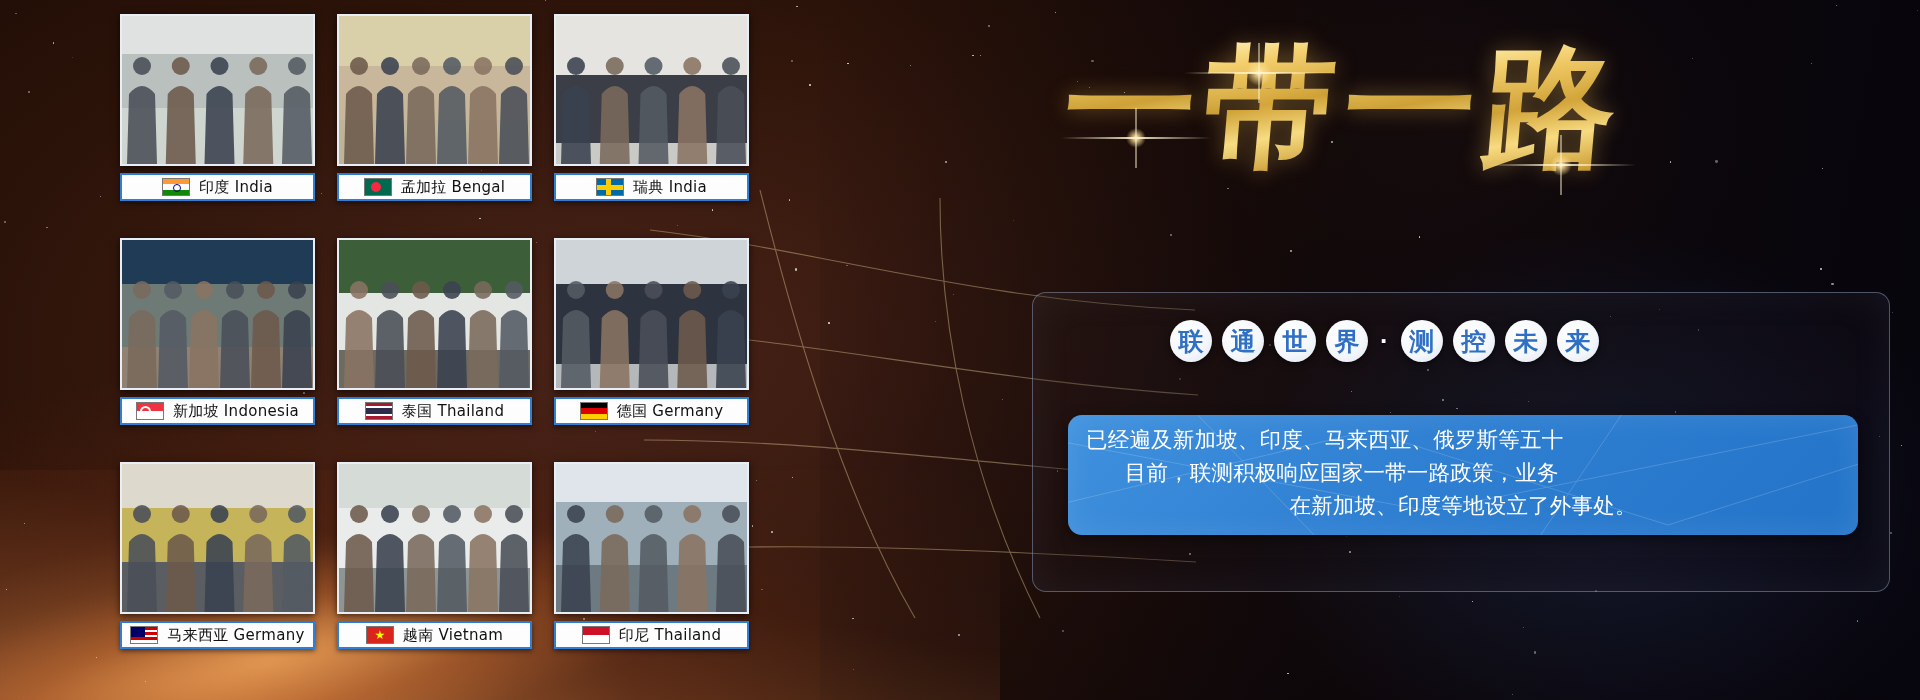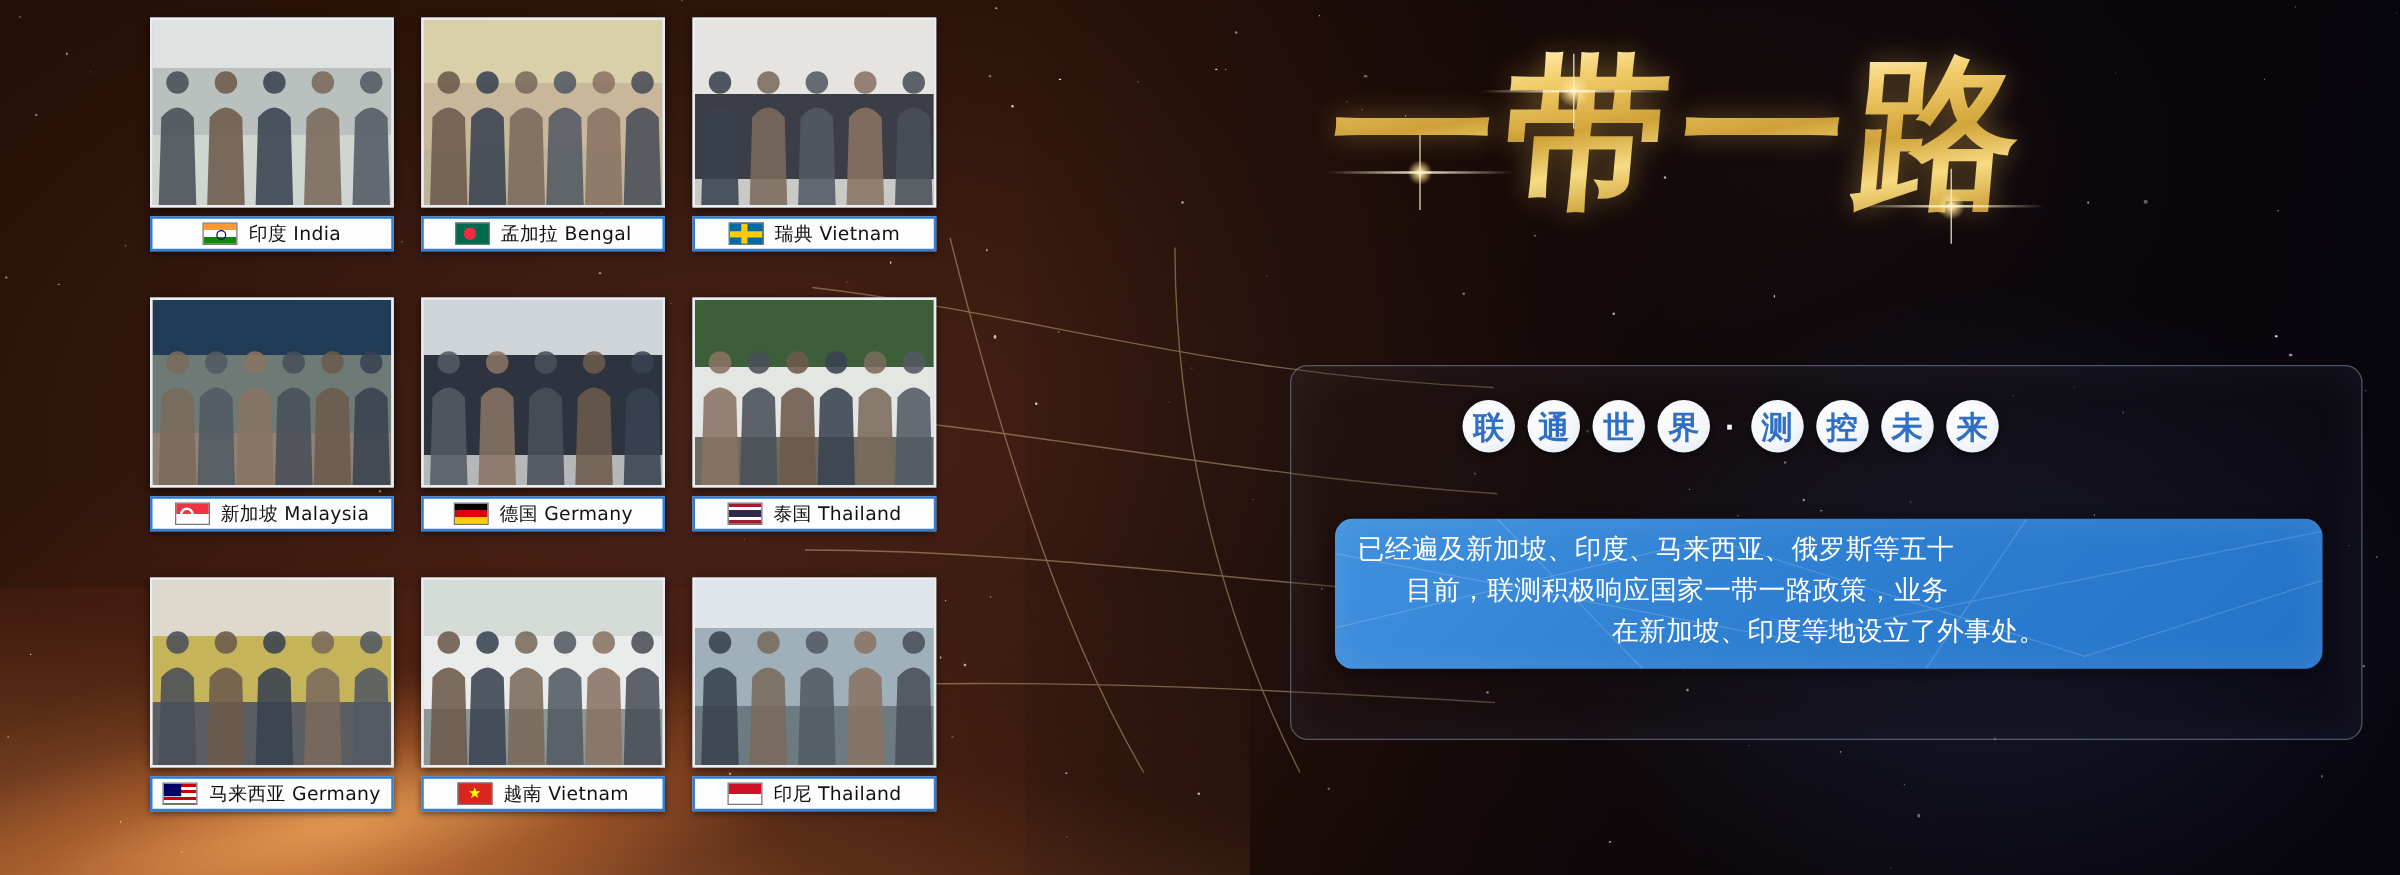--- a/index.html
+++ b/index.html
@@ -419,21 +419,21 @@
               </g>
               <g fill="#4a4f58" opacity="0.88">
                 <circle cx="175" cy="54" r="9"></circle>
                 <path d="M160,152 L162,82 Q175,66 188,82 L190,152 Z"></path>
               </g>
             </svg>
           </div>
         </div>
         <div class="cap">
           <span class="flag f-sweden"></span>
-          <span class="cap-text">瑞典 Vietnam</span>
+          <span class="cap-text">瑞典 India</span>
         </div>
       </div>
       <div class="photo-card">
         <div class="photo-frame">
           <div class="ph" style="background: linear-gradient(rgb(31, 59, 85) 0px, rgb(31, 59, 85) 30%, rgb(109, 122, 118) 30%, rgb(109, 122, 118) 72%, rgb(143, 130, 116) 72%, rgb(143, 130, 116) 100%);">
             <svg viewBox="0 0 195 152" width="195" height="152" style="position: absolute; left: 0px; bottom: 0px;">
               <g fill="#7a6a5c" opacity="0.88">
                 <circle cx="20" cy="54" r="9"></circle>
                 <path d="M5,152 L7,82 Q20,66 33,82 L35,152 Z"></path>
               </g>
@@ -455,21 +455,57 @@
               </g>
               <g fill="#3a4250" opacity="0.88">
                 <circle cx="175" cy="54" r="9"></circle>
                 <path d="M160,152 L162,82 Q175,66 188,82 L190,152 Z"></path>
               </g>
             </svg>
           </div>
         </div>
         <div class="cap">
           <span class="flag f-singapore"></span>
-          <span class="cap-text">新加坡 Malaysia</span>
+          <span class="cap-text">新加坡 Indonesia</span>
+        </div>
+      </div>
+      <div class="photo-card">
+        <div class="photo-frame">
+          <div class="ph" style="background: linear-gradient(rgb(60, 95, 58) 0px, rgb(60, 95, 58) 36%, rgb(228, 230, 227) 36%, rgb(228, 230, 227) 74%, rgb(109, 106, 96) 74%, rgb(109, 106, 96) 100%);">
+            <svg viewBox="0 0 195 152" width="195" height="152" style="position: absolute; left: 0px; bottom: 0px;">
+              <g fill="#8a7463" opacity="0.88">
+                <circle cx="20" cy="54" r="9"></circle>
+                <path d="M5,152 L7,82 Q20,66 33,82 L35,152 Z"></path>
+              </g>
+              <g fill="#4a4f58" opacity="0.88">
+                <circle cx="51" cy="54" r="9"></circle>
+                <path d="M36,152 L38,82 Q51,66 64,82 L66,152 Z"></path>
+              </g>
+              <g fill="#6d5a4c" opacity="0.88">
+                <circle cx="82" cy="54" r="9"></circle>
+                <path d="M67,152 L69,82 Q82,66 95,82 L97,152 Z"></path>
+              </g>
+              <g fill="#3a4250" opacity="0.88">
+                <circle cx="113" cy="54" r="9"></circle>
+                <path d="M98,152 L100,82 Q113,66 126,82 L128,152 Z"></path>
+              </g>
+              <g fill="#7a6a5c" opacity="0.88">
+                <circle cx="144" cy="54" r="9"></circle>
+                <path d="M129,152 L131,82 Q144,66 157,82 L159,152 Z"></path>
+              </g>
+              <g fill="#545b63" opacity="0.88">
+                <circle cx="175" cy="54" r="9"></circle>
+                <path d="M160,152 L162,82 Q175,66 188,82 L190,152 Z"></path>
+              </g>
+            </svg>
+          </div>
+        </div>
+        <div class="cap">
+          <span class="flag f-thailand"></span>
+          <span class="cap-text">泰国 Thailand</span>
         </div>
       </div>
       <div class="photo-card">
         <div class="photo-frame">
           <div class="ph" style="background: linear-gradient(rgb(207, 212, 216) 0px, rgb(207, 212, 216) 30%, rgb(46, 51, 64) 30%, rgb(46, 51, 64) 84%, rgb(180, 184, 187) 84%, rgb(180, 184, 187) 100%);">
             <svg viewBox="0 0 195 152" width="195" height="152" style="position: absolute; left: 0px; bottom: 0px;">
               <g fill="#545b63" opacity="0.88">
                 <circle cx="20" cy="54" r="9"></circle>
                 <path d="M5,152 L7,82 Q20,66 33,82 L35,152 Z"></path>
               </g>
@@ -488,56 +524,20 @@
               <g fill="#3a4250" opacity="0.88">
                 <circle cx="175" cy="54" r="9"></circle>
                 <path d="M160,152 L162,82 Q175,66 188,82 L190,152 Z"></path>
               </g>
             </svg>
           </div>
         </div>
         <div class="cap">
           <span class="flag f-germany"></span>
           <span class="cap-text">德国 Germany</span>
-        </div>
-      </div>
-      <div class="photo-card">
-        <div class="photo-frame">
-          <div class="ph" style="background: linear-gradient(rgb(60, 95, 58) 0px, rgb(60, 95, 58) 36%, rgb(228, 230, 227) 36%, rgb(228, 230, 227) 74%, rgb(109, 106, 96) 74%, rgb(109, 106, 96) 100%);">
-            <svg viewBox="0 0 195 152" width="195" height="152" style="position: absolute; left: 0px; bottom: 0px;">
-              <g fill="#8a7463" opacity="0.88">
-                <circle cx="20" cy="54" r="9"></circle>
-                <path d="M5,152 L7,82 Q20,66 33,82 L35,152 Z"></path>
-              </g>
-              <g fill="#4a4f58" opacity="0.88">
-                <circle cx="51" cy="54" r="9"></circle>
-                <path d="M36,152 L38,82 Q51,66 64,82 L66,152 Z"></path>
-              </g>
-              <g fill="#6d5a4c" opacity="0.88">
-                <circle cx="82" cy="54" r="9"></circle>
-                <path d="M67,152 L69,82 Q82,66 95,82 L97,152 Z"></path>
-              </g>
-              <g fill="#3a4250" opacity="0.88">
-                <circle cx="113" cy="54" r="9"></circle>
-                <path d="M98,152 L100,82 Q113,66 126,82 L128,152 Z"></path>
-              </g>
-              <g fill="#7a6a5c" opacity="0.88">
-                <circle cx="144" cy="54" r="9"></circle>
-                <path d="M129,152 L131,82 Q144,66 157,82 L159,152 Z"></path>
-              </g>
-              <g fill="#545b63" opacity="0.88">
-                <circle cx="175" cy="54" r="9"></circle>
-                <path d="M160,152 L162,82 Q175,66 188,82 L190,152 Z"></path>
-              </g>
-            </svg>
-          </div>
-        </div>
-        <div class="cap">
-          <span class="flag f-thailand"></span>
-          <span class="cap-text">泰国 Thailand</span>
         </div>
       </div>
       <div class="photo-card">
         <div class="photo-frame">
           <div class="ph" style="background: linear-gradient(rgb(221, 217, 205) 0px, rgb(221, 217, 205) 30%, rgb(198, 180, 90) 30%, rgb(198, 180, 90) 66%, rgb(90, 94, 99) 66%, rgb(90, 94, 99) 100%);">
             <svg viewBox="0 0 195 152" width="195" height="152" style="position: absolute; left: 0px; bottom: 0px;">
               <g fill="#4a4f58" opacity="0.88">
                 <circle cx="20" cy="54" r="9"></circle>
                 <path d="M5,152 L7,82 Q20,66 33,82 L35,152 Z"></path>
               </g>

